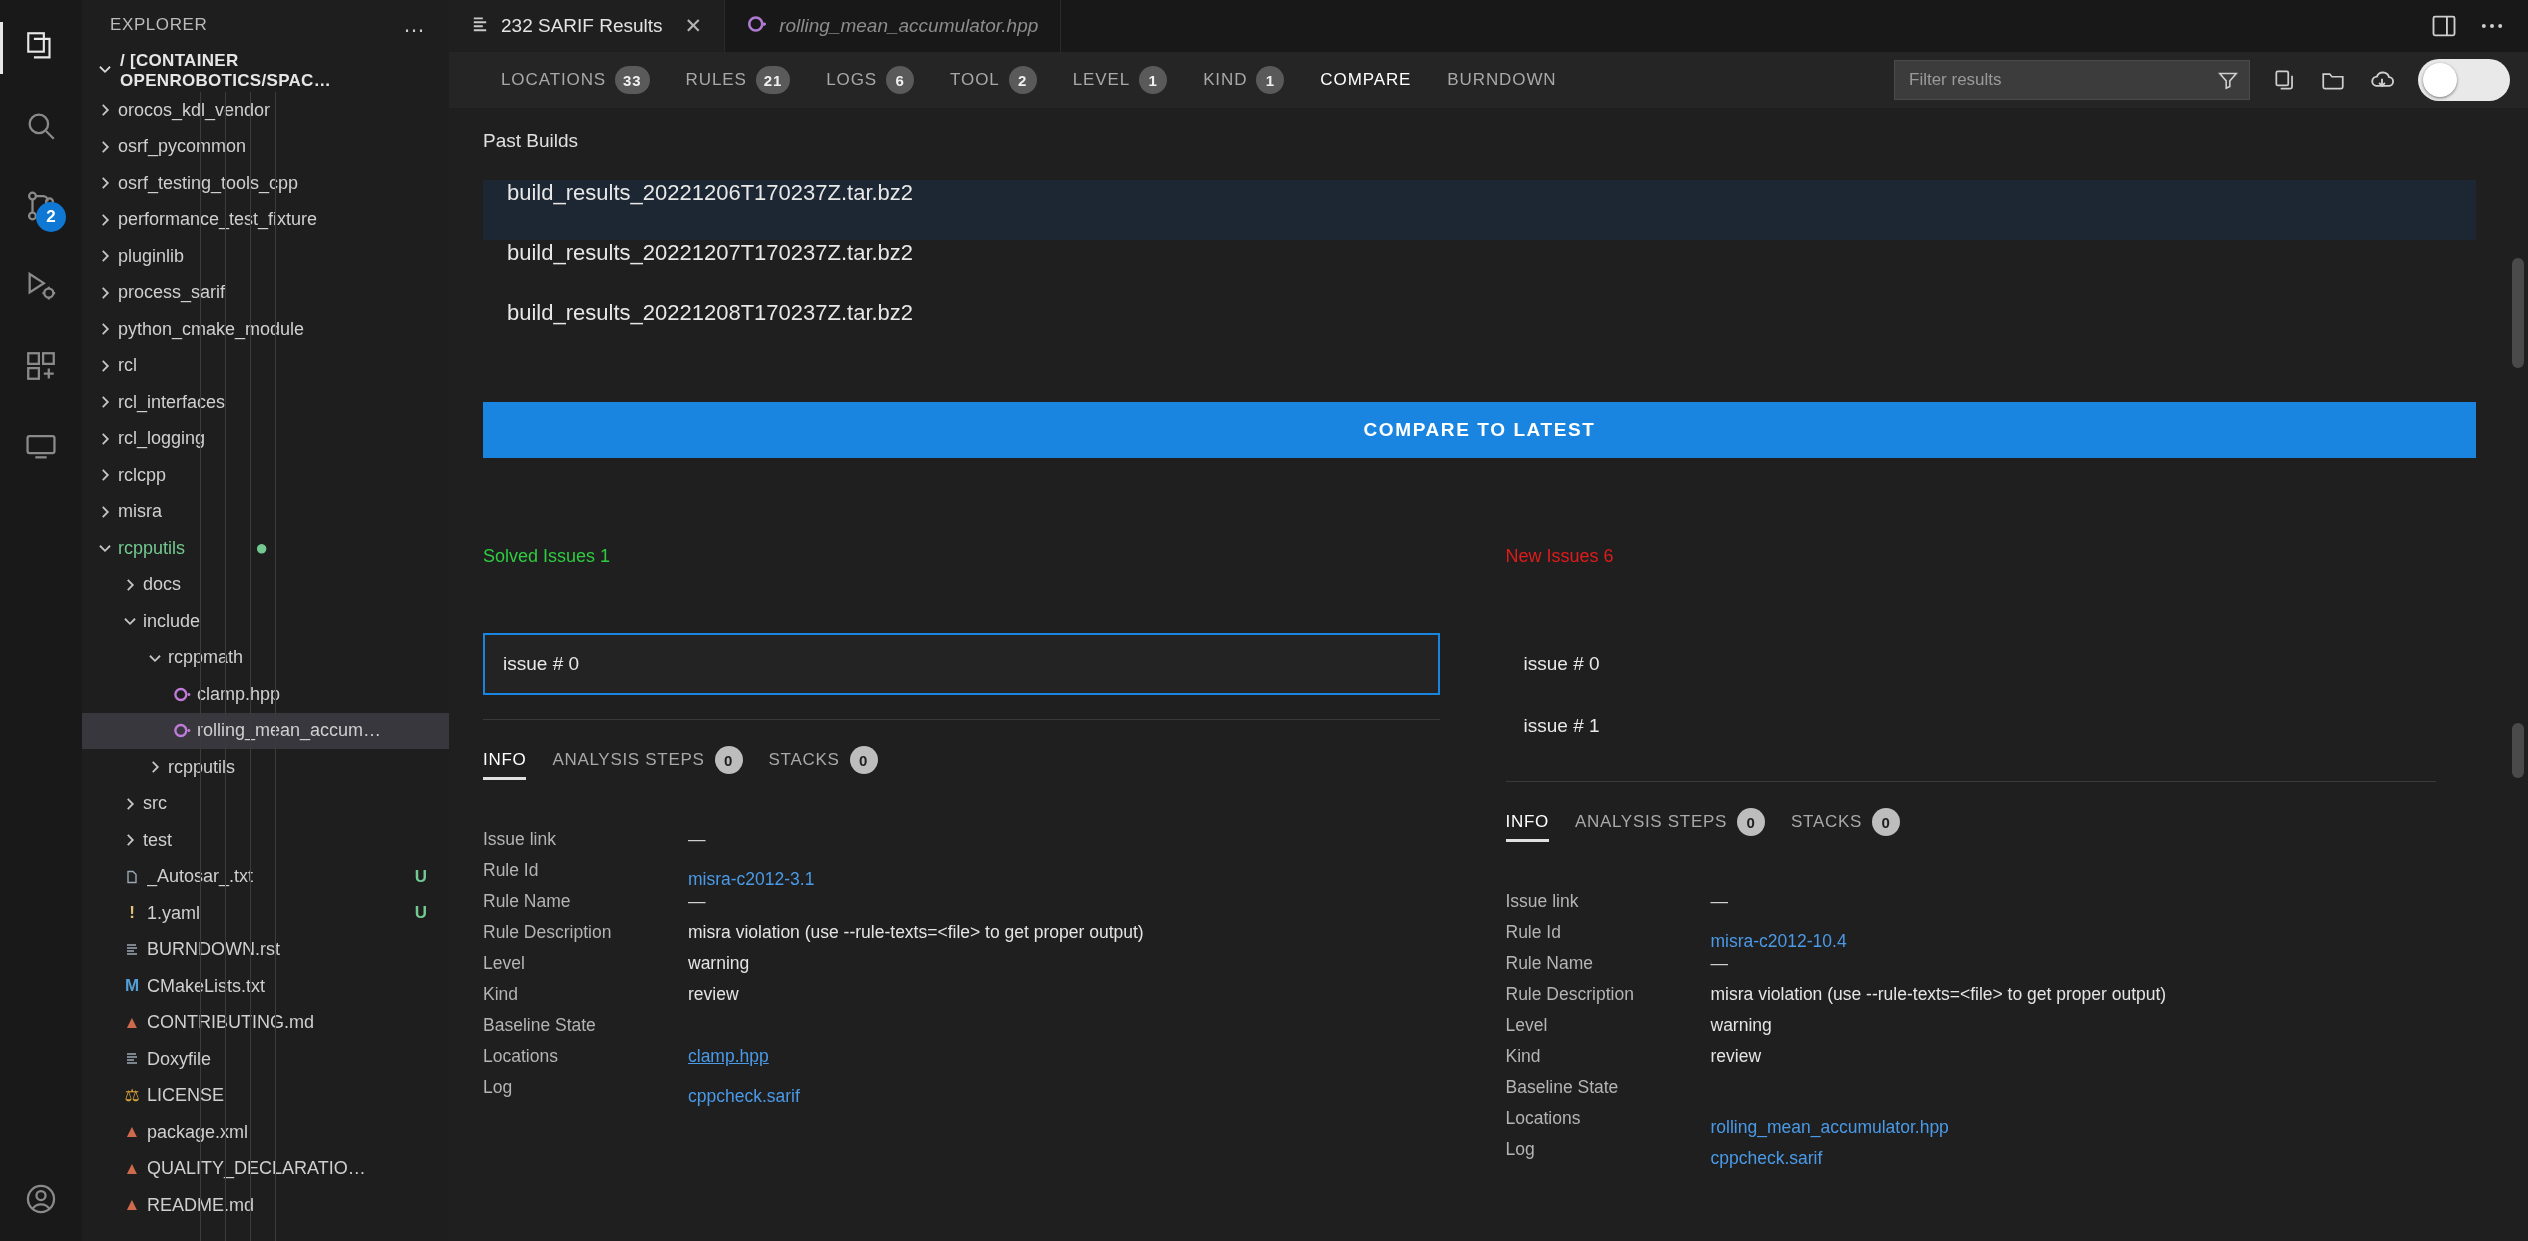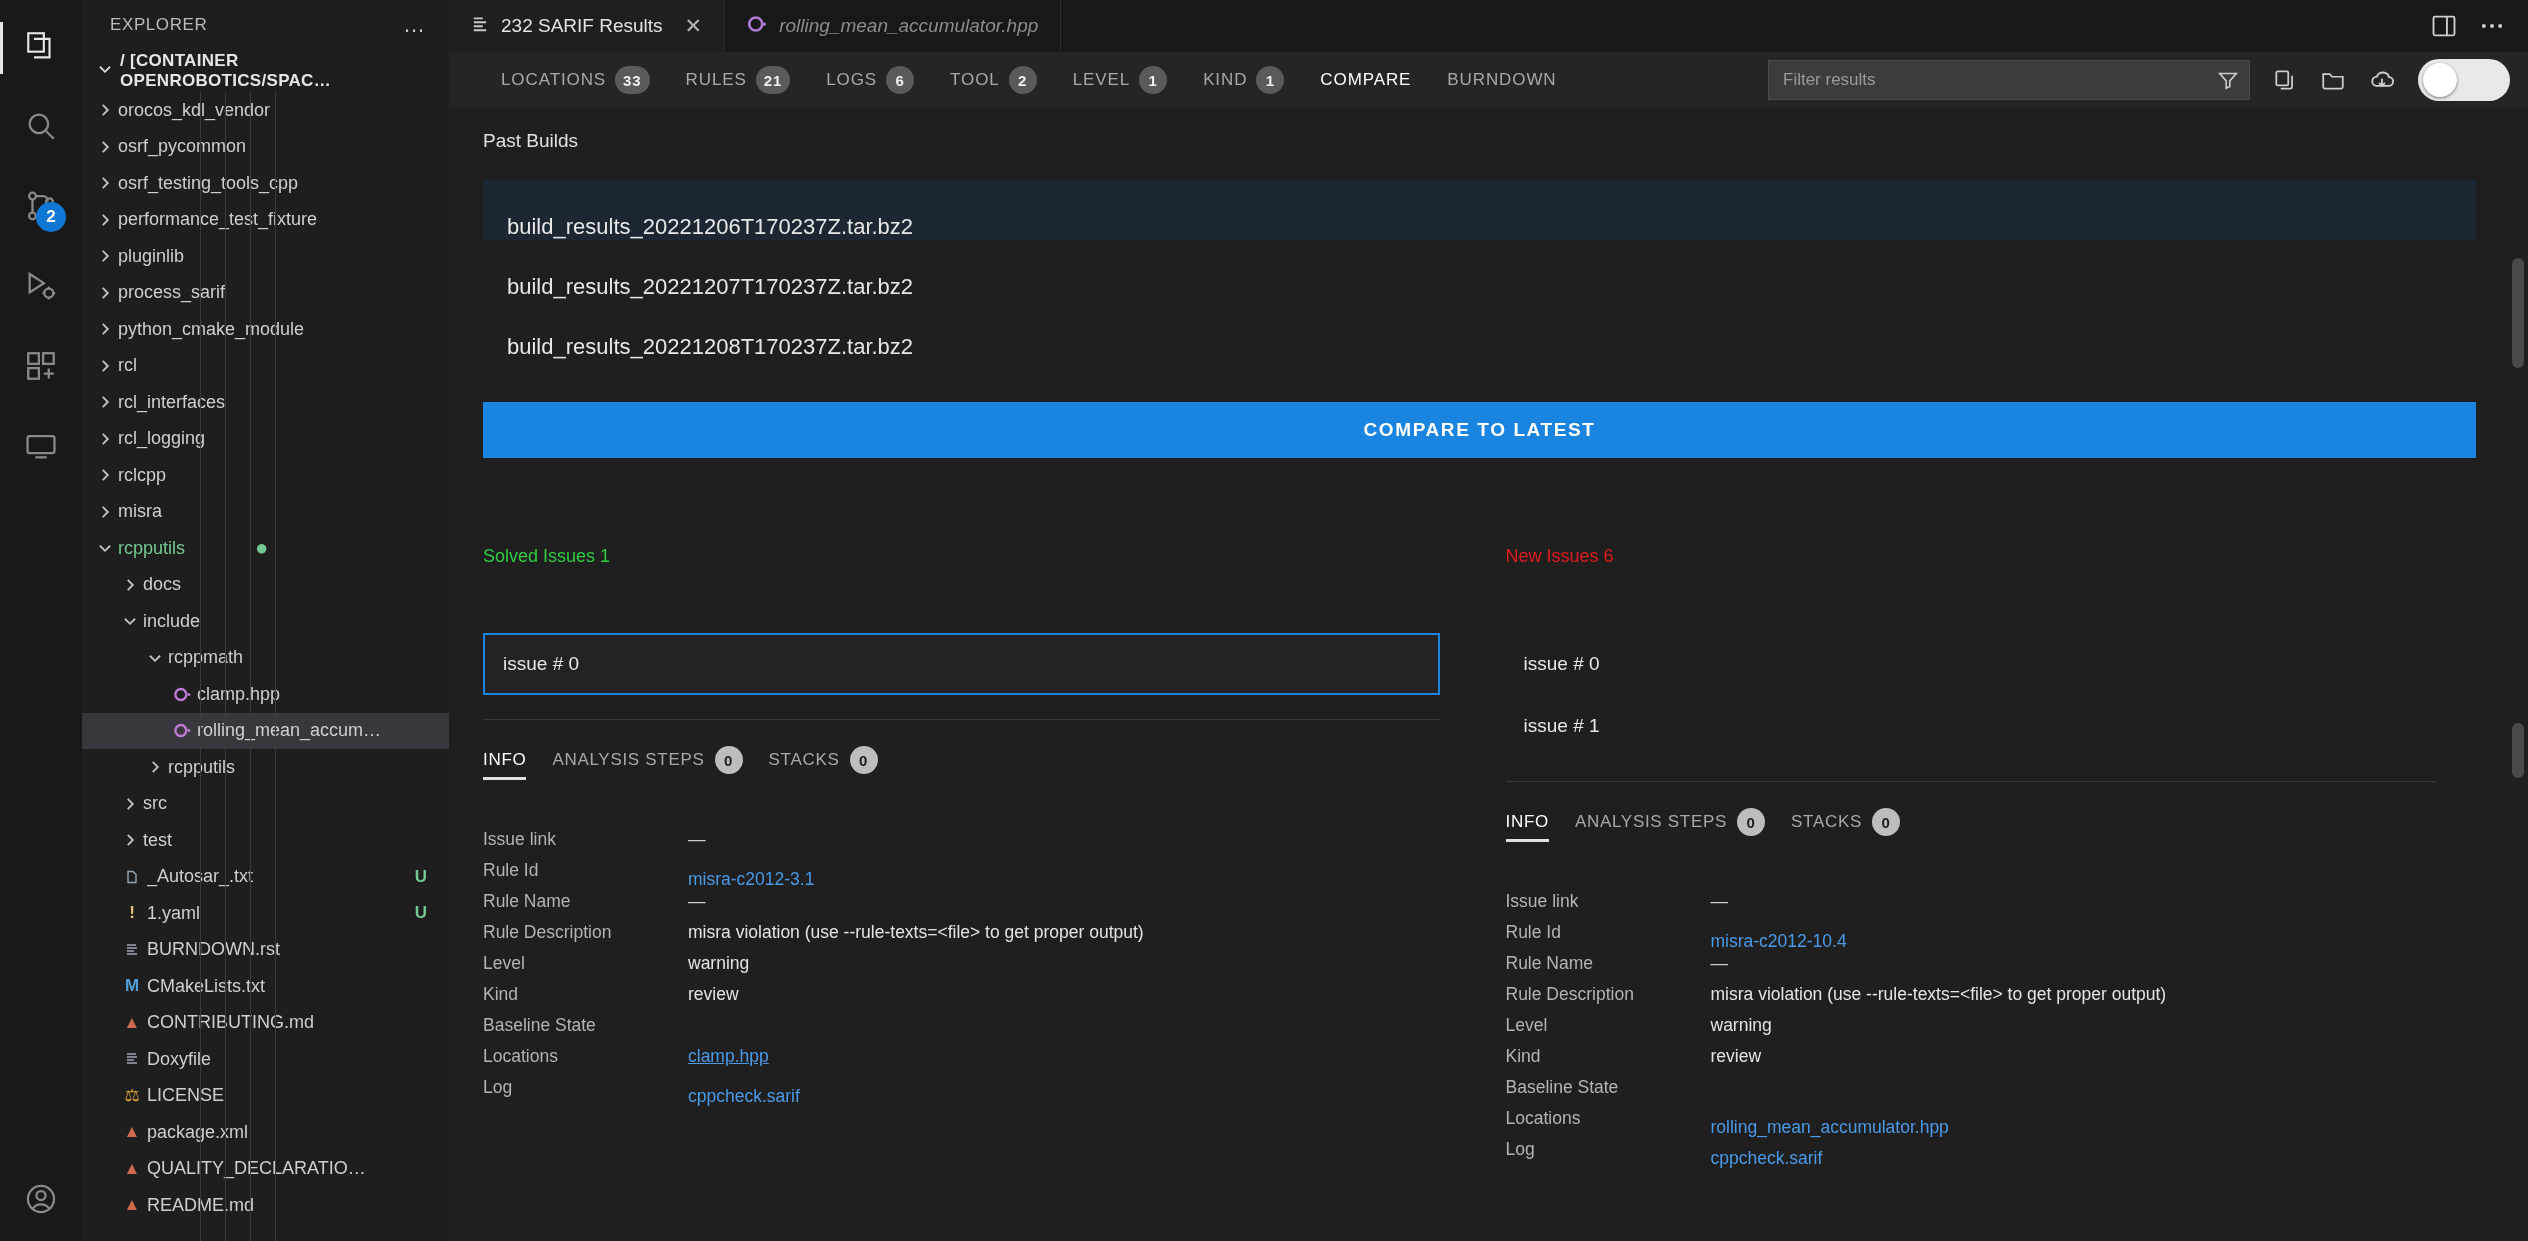--- a/index.html
+++ b/index.html
@@ -108,21 +108,21 @@
     height: 2px; background: transparent;
   }
   .pill {
     background: #5a5a5a; color: #f0f0f0; border-radius: 14px;
     min-width: 28px; height: 28px; padding: 0 8px; font-size: 15px;
     display: inline-flex; align-items: center; justify-content: center;
     font-weight: 600;
   }
   .tb-right { margin-left: auto; display: flex; align-items: center; gap: 22px; }
   .filterbox {
-    width: 482px; height: 40px; background: #3c3c3c; border: 1px solid #4a4a4a;
+    width: 356px; height: 40px; background: #3c3c3c; border: 1px solid #4a4a4a;
     display: flex; align-items: center; padding: 0 10px 0 14px;
   }
   .filterbox input {
     flex: 1 1 auto; background: transparent; border: 0; outline: none;
     color: #cccccc; font-size: 17px; font-family: inherit;
   }
   .filterbox input::placeholder { color: #9a9a9a; }
   .tb-ico { color: #cfcfcf; cursor: pointer; display: flex; align-items: center; }
   .toggle {
     width: 92px; height: 42px; background: #e9e9e9; border-radius: 21px;
@@ -135,21 +135,21 @@
   }
 
   
   .content { flex: 1 1 auto; overflow: hidden; position: relative;
              padding: 0 18px 0 0; }
   .content-inner { padding: 22px 34px 0 34px; }
   .section-title { font-size: 19px; color: #e0e0e0; margin-bottom: 28px; }
 
   .buildlist { margin-bottom: 16px; }
   .build-item {
-    height: 60px; display: flex; align-items: flex-end; padding-left: 24px;
+    height: 60px; display: flex; align-items: flex-start; padding-left: 24px;
     font-size: 22px; color: #e8e8e8; cursor: pointer;
   }
   .build-item.sel { background: #1d2733; }
 
   .compare-btn {
     width: 100%; height: 56px; background: #1a85e0; color: #ffffff;
     border: 0; font-size: 19px; font-weight: 700; letter-spacing: 1.6px;
     font-family: inherit; cursor: pointer; margin-top: 26px;
   }
 

